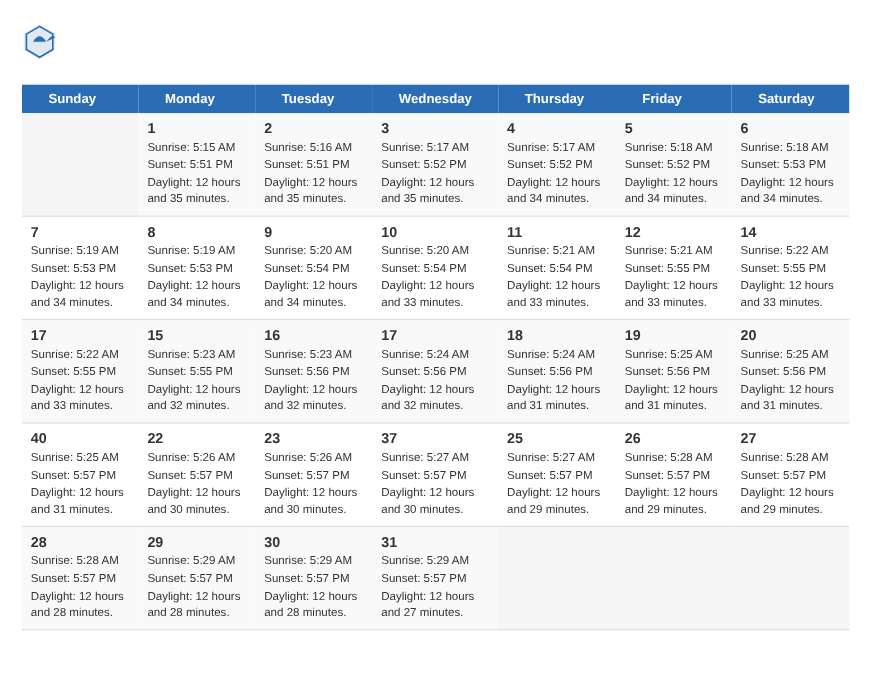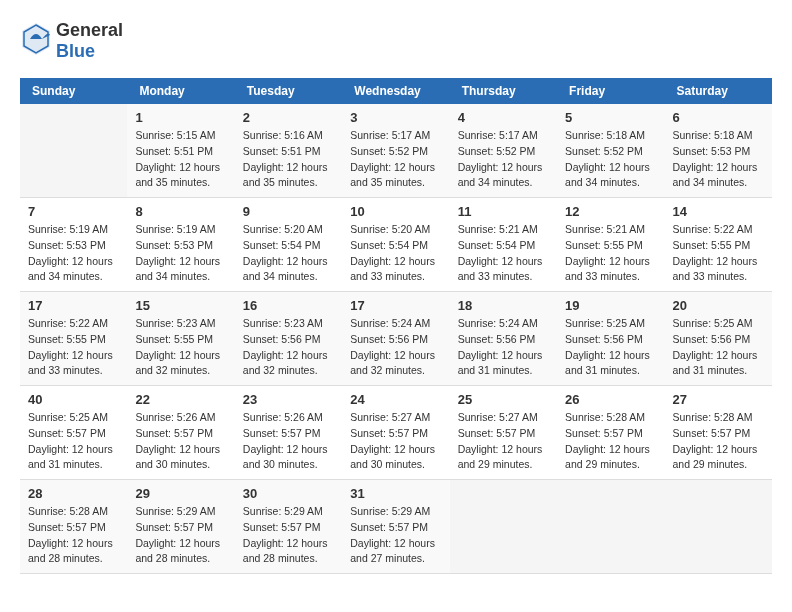--- a/index.html
+++ b/index.html
@@ -36,21 +36,21 @@
     table {
       width: 100%;
       border-collapse: collapse;
       font-size: 11px;
     }
     thead tr {
       background-color: #2a6db5;
       color: #fff;
     }
     thead th {
-      padding: 6px 12px;
+      padding: 6px 24px;
       text-align: left;
       font-size: 12px;
       font-weight: bold;
     }
     tbody tr {
       border-bottom: 1px solid #ddd;
     }
     tbody tr:nth-child(odd) {
       background-color: #f9f9f9;
     }
@@ -88,24 +88,20 @@
 
 <div class="header-area">
   <div class="logo">
     <div>
       <svg width="32" height="36" viewBox="0 0 32 36">
         <polygon points="16,2 30,10 30,26 16,34 2,26 2,10" fill="#2a6db5" opacity="0.15"></polygon>
         <polygon points="16,4 28,11 28,25 16,32 4,25 4,11" fill="none" stroke="#2a6db5" stroke-width="1.5"></polygon>
         <path d="M10,18 Q16,8 22,18" fill="#2a6db5" stroke="none"></path>
         <path d="M22,18 Q28,10 30,14" fill="#2a6db5" stroke="none"></path>
       </svg>
-    </div>
-    <div>
-      <span style="font-size:18px;font-weight:bold;color:#333;">General</span><br>
-      <span style="font-size:18px;font-weight:bold;color:#2a6db5;">Blue</span>
     </div>
   </div>
   <div class="title-area">
   </div>
 </div>
 
 <table>
   <thead>
     <tr>
     <th>Sunday</th>
@@ -212,21 +208,21 @@
         </td>
         <td>
           <span class="day-number">22</span>
           <div class="day-info">Sunrise: 5:26 AM<br>Sunset: 5:57 PM<br>Daylight: 12 hours and 30 minutes.</div>
         </td>
         <td>
           <span class="day-number">23</span>
           <div class="day-info">Sunrise: 5:26 AM<br>Sunset: 5:57 PM<br>Daylight: 12 hours and 30 minutes.</div>
         </td>
         <td>
-          <span class="day-number">24</span>
+          <span class="day-number">37</span>
           <div class="day-info">Sunrise: 5:27 AM<br>Sunset: 5:57 PM<br>Daylight: 12 hours and 30 minutes.</div>
         </td>
         <td>
           <span class="day-number">25</span>
           <div class="day-info">Sunrise: 5:27 AM<br>Sunset: 5:57 PM<br>Daylight: 12 hours and 29 minutes.</div>
         </td>
         <td>
           <span class="day-number">26</span>
           <div class="day-info">Sunrise: 5:28 AM<br>Sunset: 5:57 PM<br>Daylight: 12 hours and 29 minutes.</div>
         </td>

